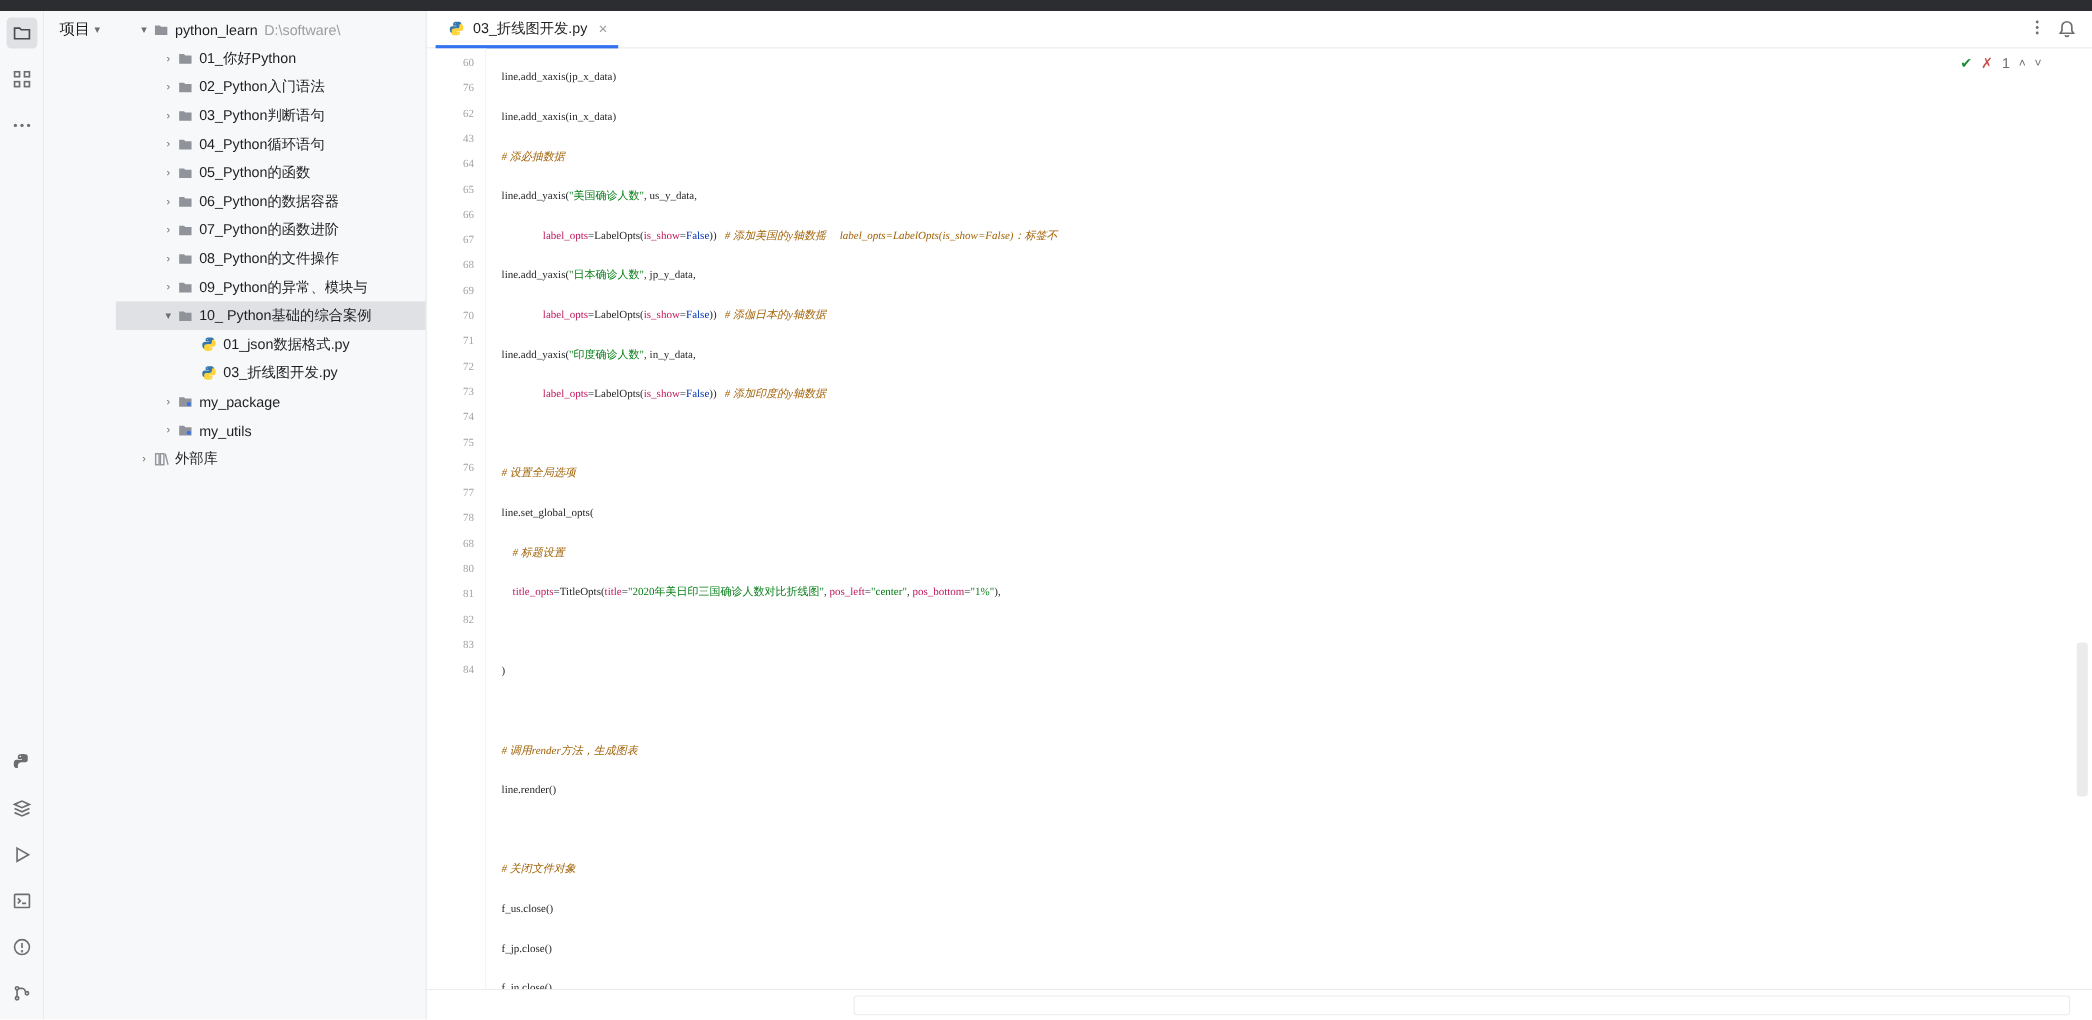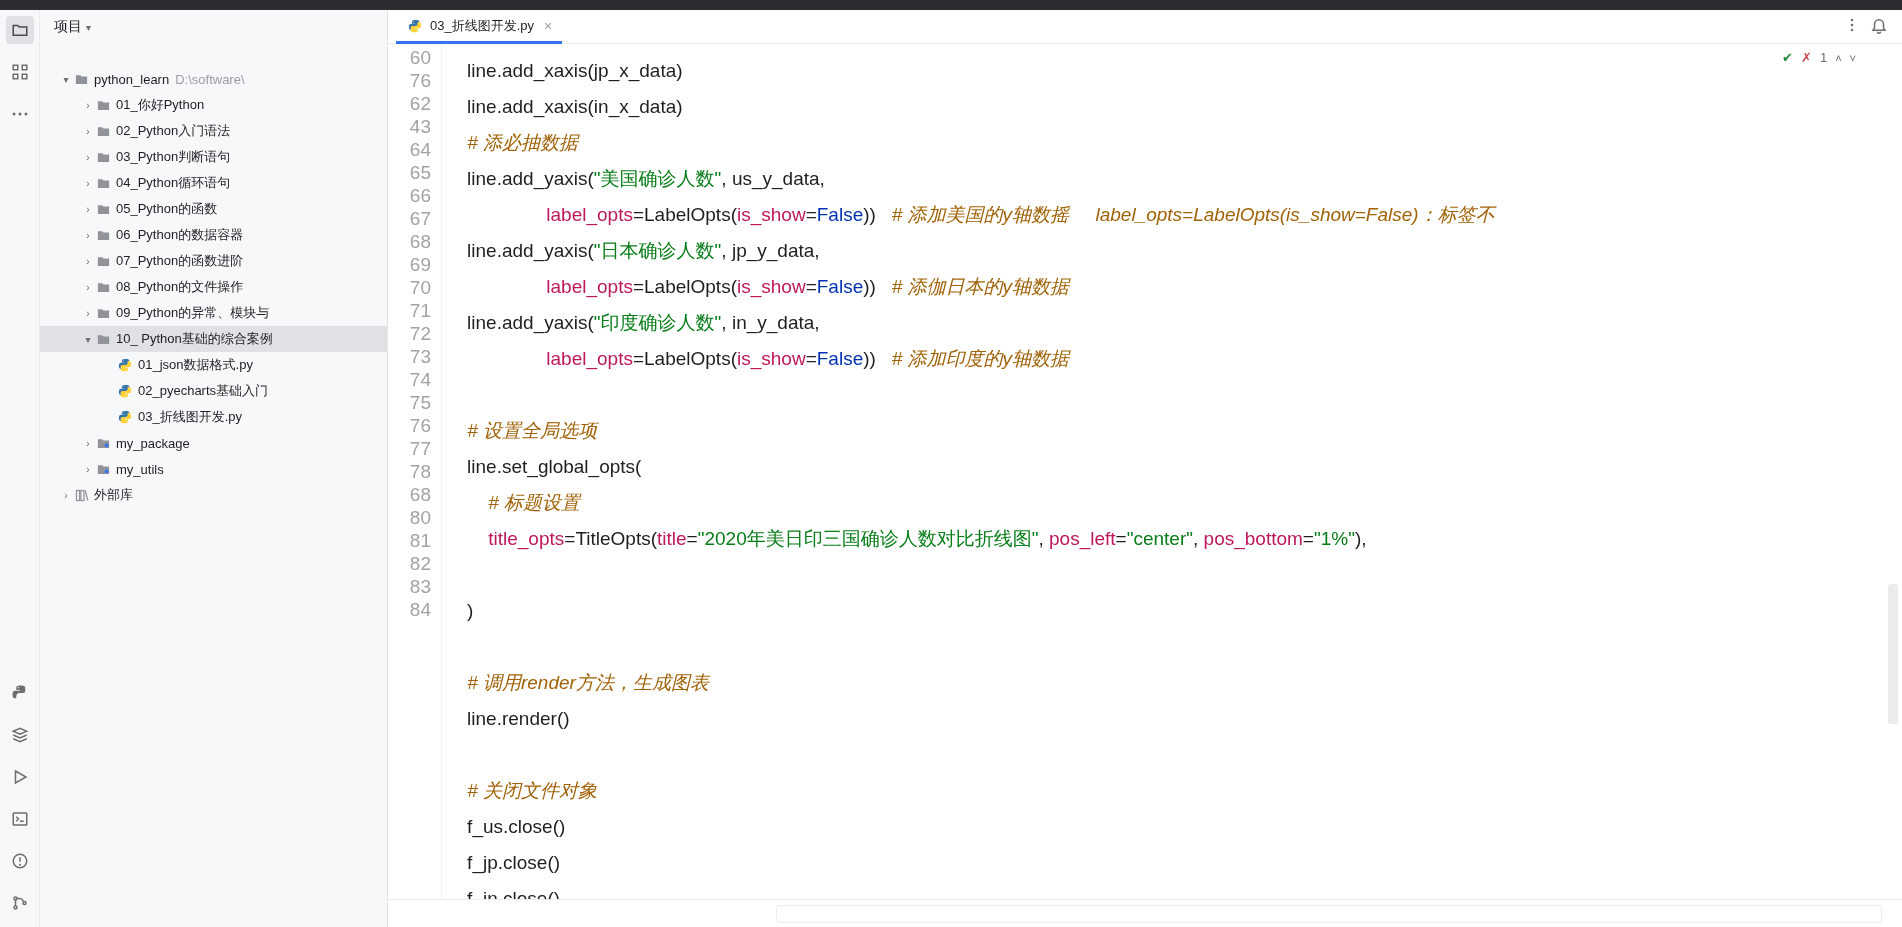--- a/index.html
+++ b/index.html
@@ -55,22 +55,21 @@
     flex-direction: column;
     align-items: center;
     gap: 14px;
     padding-bottom: 10px;
   }
   .sidebar {
     width: 348px;
     background: #f7f8fa;
     border-right: 1px solid #e5e5e5;
     display: flex;
-    flex-direction: column;
-    gap: 18px;
+    flex-direction: row;
   }
   .sidebar-header {
     height: 34px;
     display: flex;
     align-items: center;
     padding: 0 14px;
     font-size: 14px;
     color: #1e1f22;
   }
   .sidebar-header .chev {
@@ -163,22 +162,22 @@
     align-items: center;
     gap: 8px;
     color: #6e6e6e;
   }
   .inspection .tick { color: #208a3c; }
   .inspection .warn { color: #c94f4f; }
   .code-wrap {
     flex: 1;
     display: flex;
     overflow: hidden;
-    font-family: Liberation Sans, sans-serif;
-    font-size: 19px;
+    font-family: Liberation Serif, serif;
+    font-size: 10px;
     line-height: 23px;
     position: relative;
   }
   .gutter {
     width: 54px;
     text-align: right;
     padding-right: 10px;
     color: #a2a3a6;
     user-select: none;
     background: #ffffff;
@@ -397,30 +396,20 @@
           </div>
           <div class="tree-row" style="padding-left: 64px; text-align: center;">
             <span class="arrow"></span>
             <span class="icon-slot">
               <svg class="py-icon" viewBox="0 0 32 32">
                 <path fill="#3776ab" d="M16 2c-4 0-7 1-7 4v4h7v1H7c-3 0-5 2-5 7s2 7 5 7h3v-4c0-3 2-5 5-5h7c2 0 4-2 4-4V6c0-3-3-4-7-4h-3zm-3 3a1 1 0 110 2 1 1 0 010-2z"></path>
                 <path fill="#ffd43b" d="M16 30c4 0 7-1 7-4v-4h-7v-1h9c3 0 5-2 5-7s-2-7-5-7h-3v4c0 3-2 5-5 5h-7c-2 0-4 2-4 4v6c0 3 3 4 7 4h3zm3-3a1 1 0 110-2 1 1 0 010 2z"></path>
               </svg>
             </span>
             <span class="tree-label">01_json数据格式.py</span>
-          </div>
-          <div class="tree-row" style="padding-left: 64px;">
-            <span class="arrow"></span>
-            <span class="icon-slot">
-              <svg class="py-icon" viewBox="0 0 32 32">
-                <path fill="#3776ab" d="M16 2c-4 0-7 1-7 4v4h7v1H7c-3 0-5 2-5 7s2 7 5 7h3v-4c0-3 2-5 5-5h7c2 0 4-2 4-4V6c0-3-3-4-7-4h-3zm-3 3a1 1 0 110 2 1 1 0 010-2z"></path>
-                <path fill="#ffd43b" d="M16 30c4 0 7-1 7-4v-4h-7v-1h9c3 0 5-2 5-7s-2-7-5-7h-3v4c0 3-2 5-5 5h-7c-2 0-4 2-4 4v6c0 3 3 4 7 4h3zm3-3a1 1 0 110-2 1 1 0 010 2z"></path>
-              </svg>
-            </span>
-            <span class="tree-label">02_pyecharts基础入门</span>
           </div>
           <div class="tree-row" style="padding-left: 64px;">
             <span class="arrow"></span>
             <span class="icon-slot">
               <svg class="py-icon" viewBox="0 0 32 32">
                 <path fill="#3776ab" d="M16 2c-4 0-7 1-7 4v4h7v1H7c-3 0-5 2-5 7s2 7 5 7h3v-4c0-3 2-5 5-5h7c2 0 4-2 4-4V6c0-3-3-4-7-4h-3zm-3 3a1 1 0 110 2 1 1 0 010-2z"></path>
                 <path fill="#ffd43b" d="M16 30c4 0 7-1 7-4v-4h-7v-1h9c3 0 5-2 5-7s-2-7-5-7h-3v4c0 3-2 5-5 5h-7c-2 0-4 2-4 4v6c0 3 3 4 7 4h3zm3-3a1 1 0 110-2 1 1 0 010 2z"></path>
               </svg>
             </span>
             <span class="tree-label">03_折线图开发.py</span>

